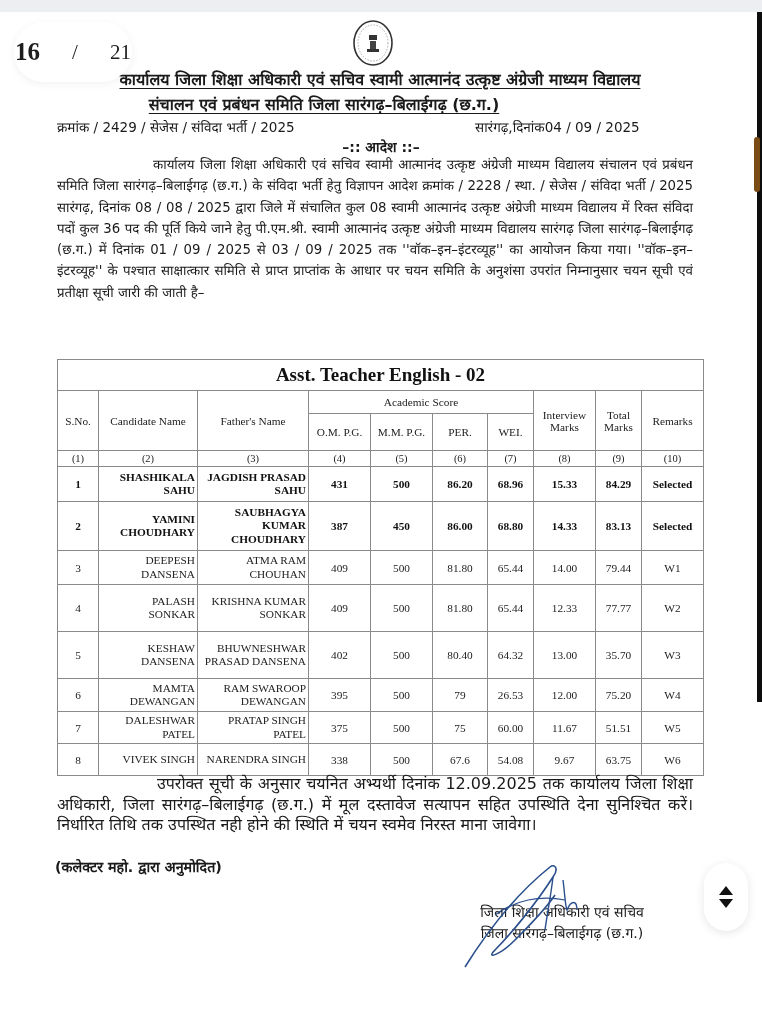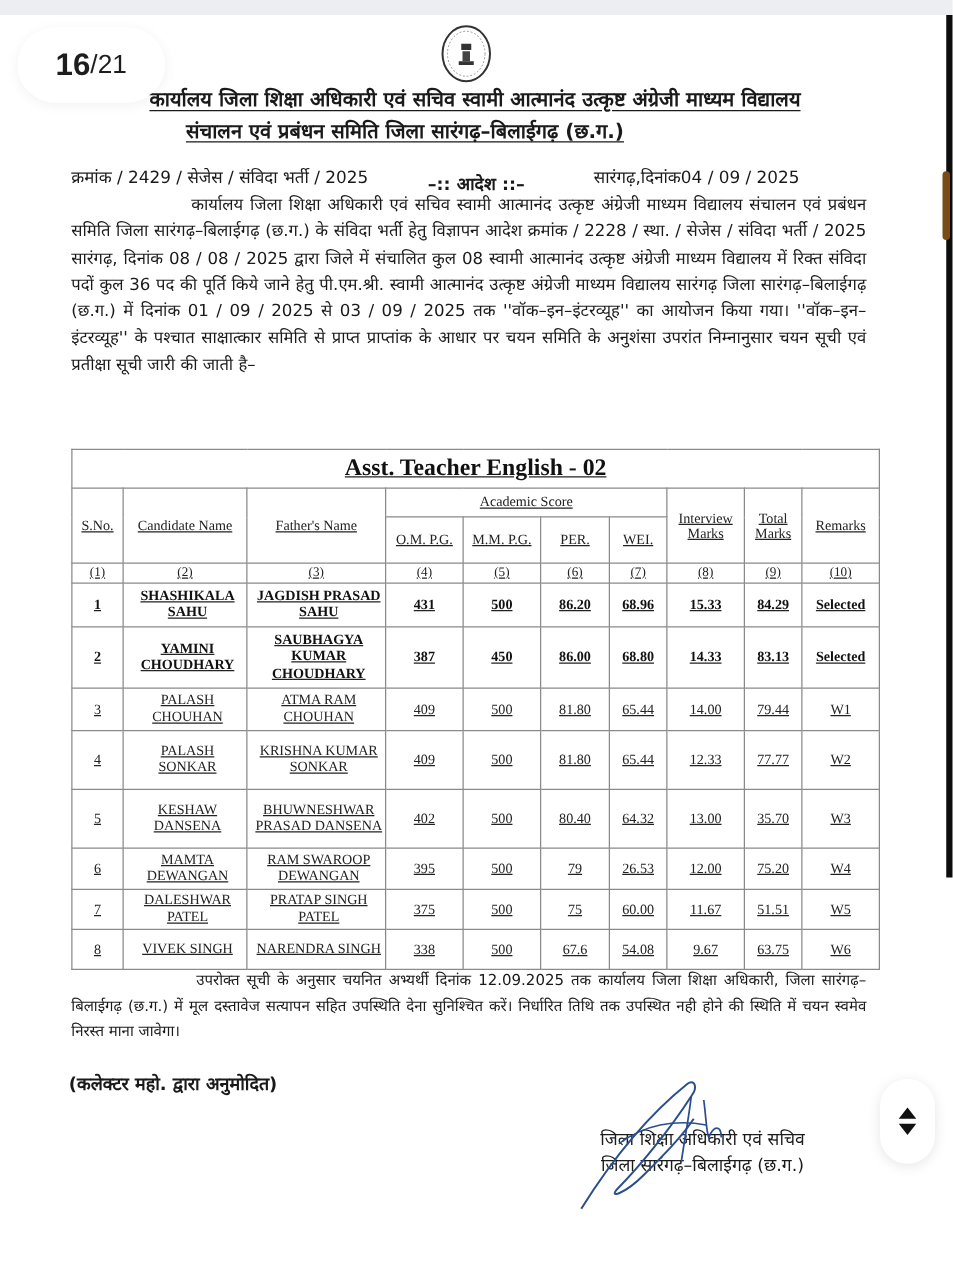--- a/index.html
+++ b/index.html
@@ -11,67 +11,67 @@
   }
   .topbar { position: absolute; left: 0; top: 0; width: 762px; height: 12px; background: #eceef1; }
   .right-edge { position: absolute; left: 757px; top: 12px; width: 5px; height: 690px; background: #0d0d0d; }
   .right-edge .blob { position: absolute; left: -3px; top: 125px; width: 6px; height: 55px; border-radius: 3px; background: #7a4b14; }
 
   .page-counter {
     position: absolute; left: 14px; top: 22px; width: 118px; height: 60px;
     background: rgba(255,255,255,0.92); border-radius: 30px;
     box-shadow: 0 2px 10px rgba(0,0,0,0.06);
     display: flex; align-items: center; justify-content: center;
-    font-family: Liberation Sans, sans-serif; color: #1d1d1d; z-index: 5;
+    font-family: Liberation Serif, serif; color: #1d1d1d; z-index: 5; gap: 32px;
   }
   .page-counter .cur { font-size: 25px; font-weight: bold; }
   .page-counter .sep, .page-counter .tot { font-size: 21px; }
 
   .emblem { position: absolute; left: 351px; top: 19px; width: 44px; height: 48px; }
 
   .hdr { position: absolute; left: 0; width: 648px; text-align: center; font-size: 16px; font-weight: bold; }
   .hdr span { text-decoration: underline; text-underline-offset: 3px; }
   .hdr1 { top: 68px; left: 40px; width: 680px; }
   .hdr2 { top: 93px; }
 
-  .refline { position: absolute; top: 132px; font-size: 13.5px; }
+  .refline { position: absolute; top: 118px; font-size: 13.5px; }
   .ref-left { left: 57px; }
   .ref-right { left: 475px; }
   .ref-right .date { }
 
   .order-title { position: absolute; top: 137px; left: 0; width: 762px; text-align: center; font-size: 14px; font-weight: bold; }
 
   .body-para {
     position: absolute; left: 57px; width: 636px; top: 154px;
     font-size: 13.3px; line-height: 21.3px; text-align: justify;
   }
   .body-para .indent { display: inline-block; width: 96px; }
 
   .tbl-wrap { position: absolute; left: 57px; top: 359px; width: 646px; }
   table { border-collapse: collapse; width: 646px; table-layout: fixed;
-          font-family: "Liberation Serif", "DejaVu Serif", serif; font-size: 11.3px; color: #222; text-decoration: underline; }
+          font-family: "Liberation Serif", "DejaVu Serif", serif; font-size: 11.3px; color: #222; }
   td, th { border: 1px solid #8a8a8a; text-align: center; vertical-align: middle; padding: 1px 2px; font-weight: normal; }
   th.title { font-size: 19px; font-weight: bold; height: 28px; color: #111; }
   .h1 th { height: 20px; }
   .h2 th { height: 34px; line-height: 12px; }
   .idx td { height: 13px; font-size: 10.5px; line-height: 11px; }
-  td.name { text-align: center; padding-left: 6px; line-height: 13.5px; }
+  td.name { text-align: right; padding-left: 6px; line-height: 13.5px; }
   tr.bold td { font-weight: bold; color: #111; }
   tr.r1 td { height: 32px; }
   tr.r2 td { height: 46px; }
   tr.r3 td { height: 31px; }
   tr.r4 td { height: 44px; }
   tr.r5 td { height: 44px; }
   tr.r6 td { height: 30px; }
   tr.r7 td { height: 29px; }
   tr.r8 td { height: 29px; }
 
   .foot-para {
     position: absolute; left: 57px; width: 636px; top: 774px;
-    font-size: 12px; line-height: 20.5px; text-align: justify;
+    font-size: 16px; line-height: 20.5px; text-align: justify;
   }
   .foot-para .indent { display: inline-block; width: 100px; }
   .approval { position: absolute; left: 55px; top: 857px; font-size: 14.3px; font-weight: bold; }
 
   .sig-block { position: absolute; left: 432px; top: 902px; width: 260px; text-align: center; font-size: 14px; line-height: 20.5px; }
   .signature { position: absolute; left: 455px; top: 855px; width: 130px; height: 120px; }
 
   .scroll-btn {
     position: absolute; left: 704px; top: 863px; width: 44px; height: 68px;
     background: #ffffff; border-radius: 22px;
@@ -179,21 +179,21 @@
           <td>387</td>
           <td>450</td>
           <td>86.00</td>
           <td>68.80</td>
           <td>14.33</td>
           <td>83.13</td>
           <td>Selected</td>
         </tr>
         <tr class="r3">
           <td>3</td>
-          <td class="name">PALASH CHOUHAN</td>
+          <td class="name">DEEPESH DANSENA</td>
           <td class="name">ATMA RAM CHOUHAN</td>
           <td>409</td>
           <td>500</td>
           <td>81.80</td>
           <td>65.44</td>
           <td>14.00</td>
           <td>79.44</td>
           <td>W1</td>
         </tr>
         <tr class="r4">

